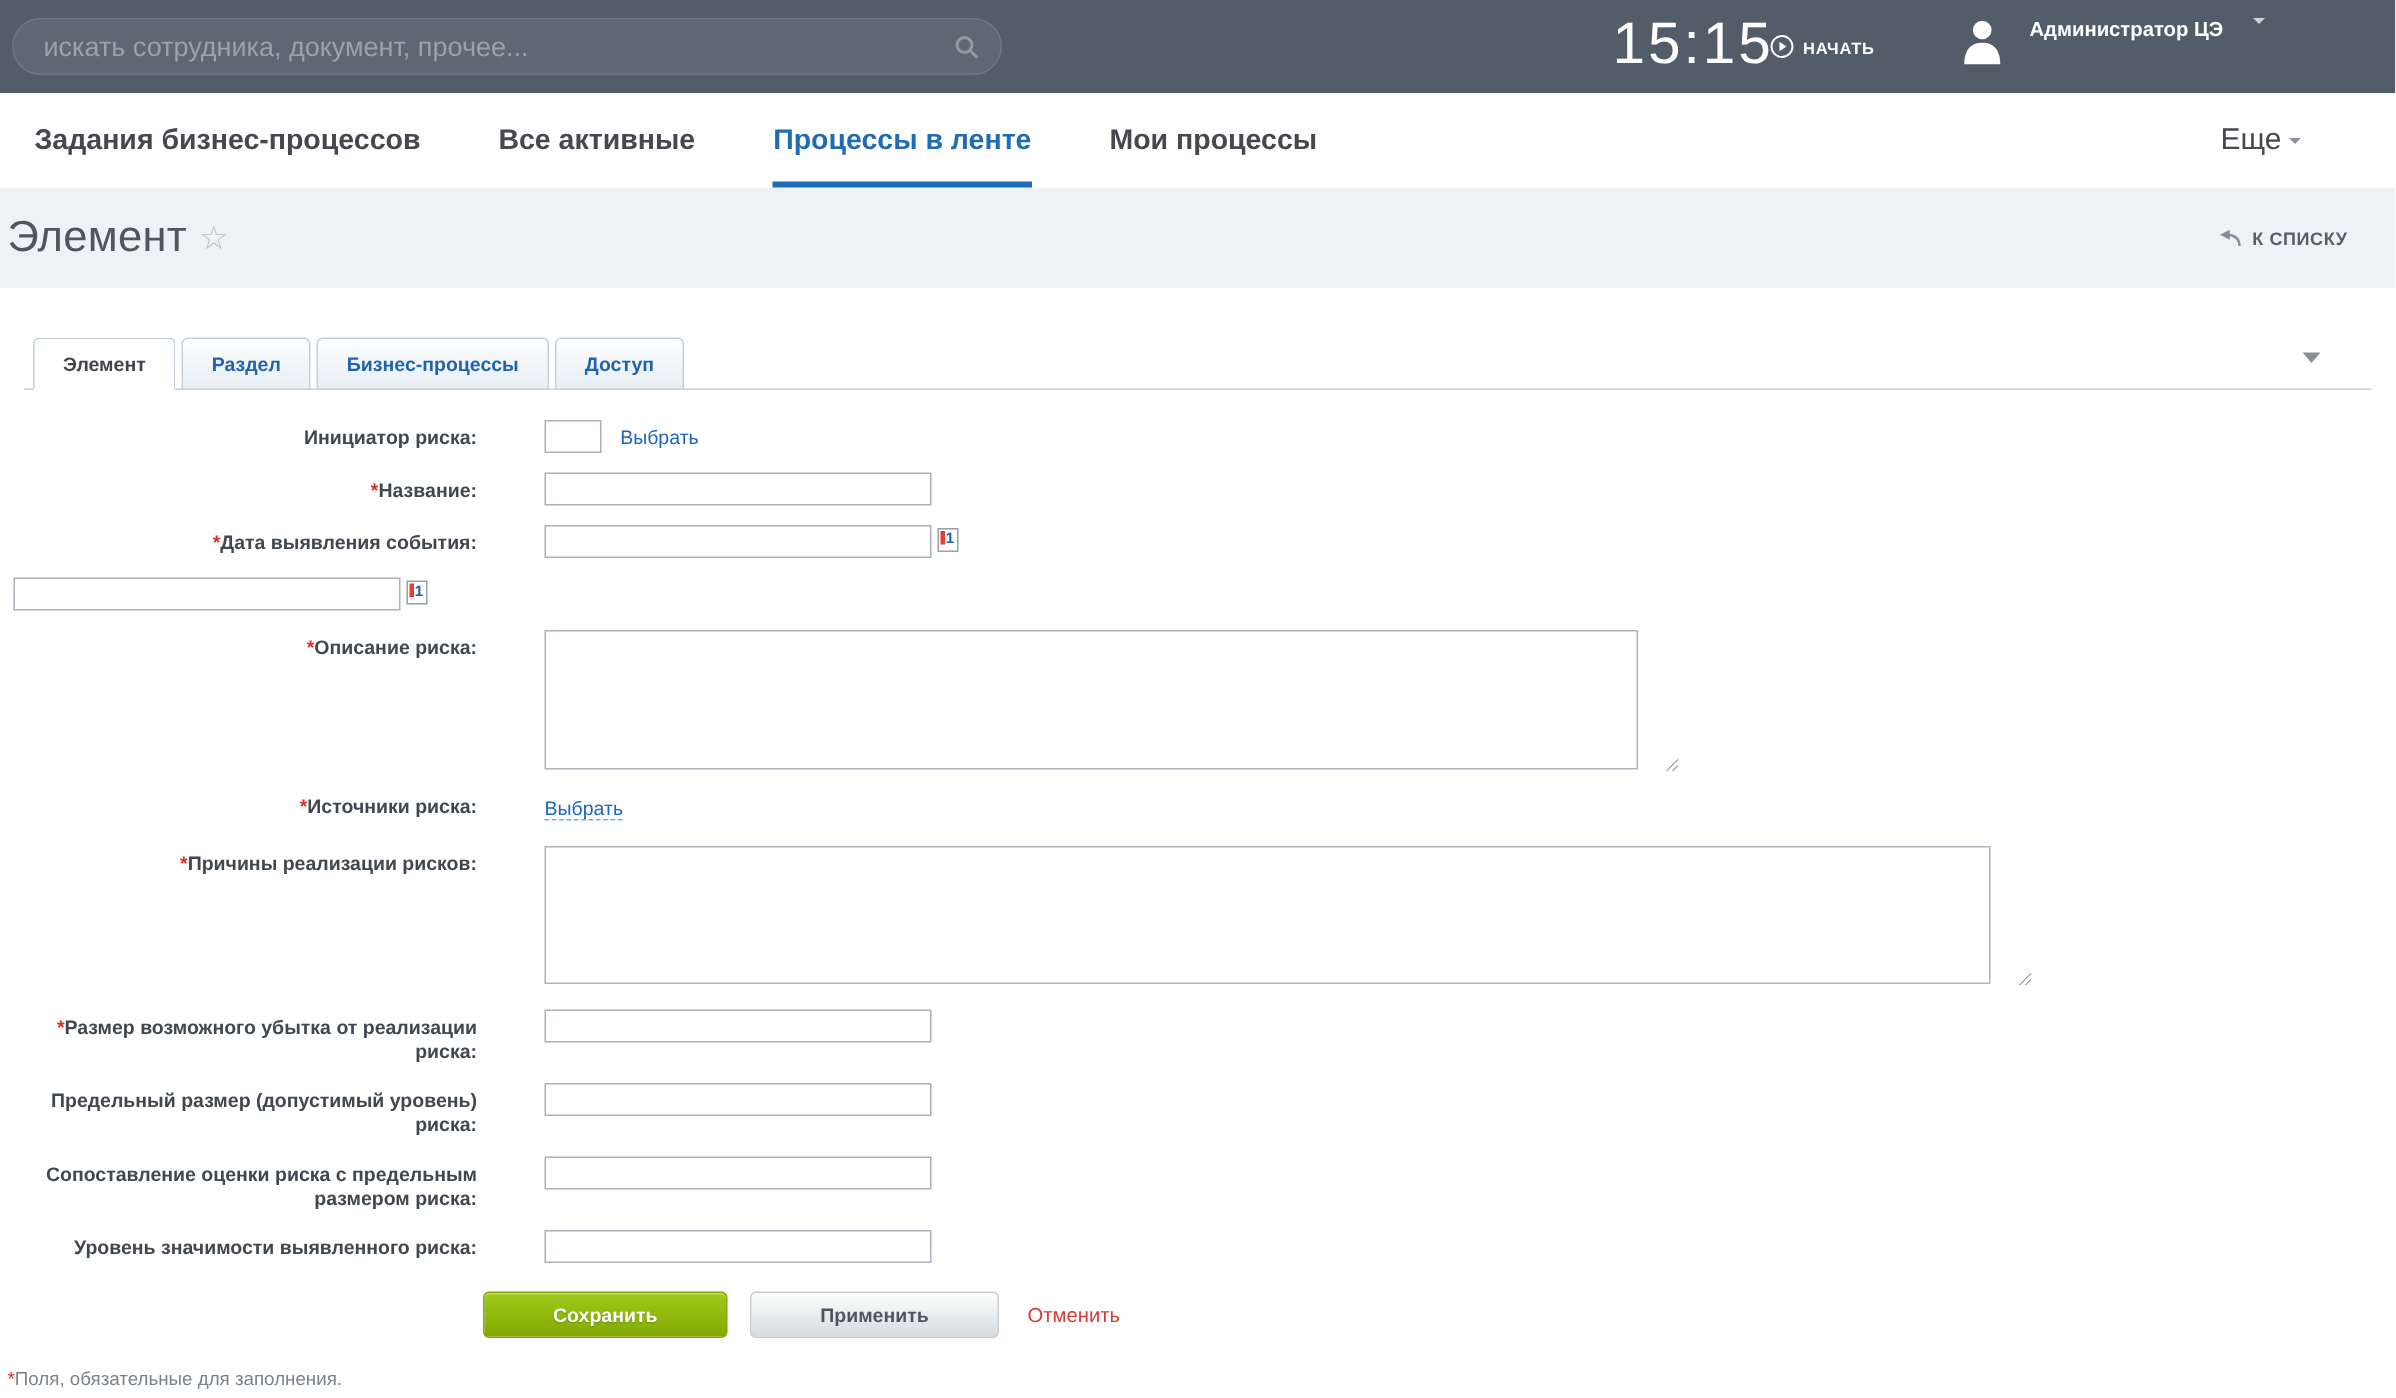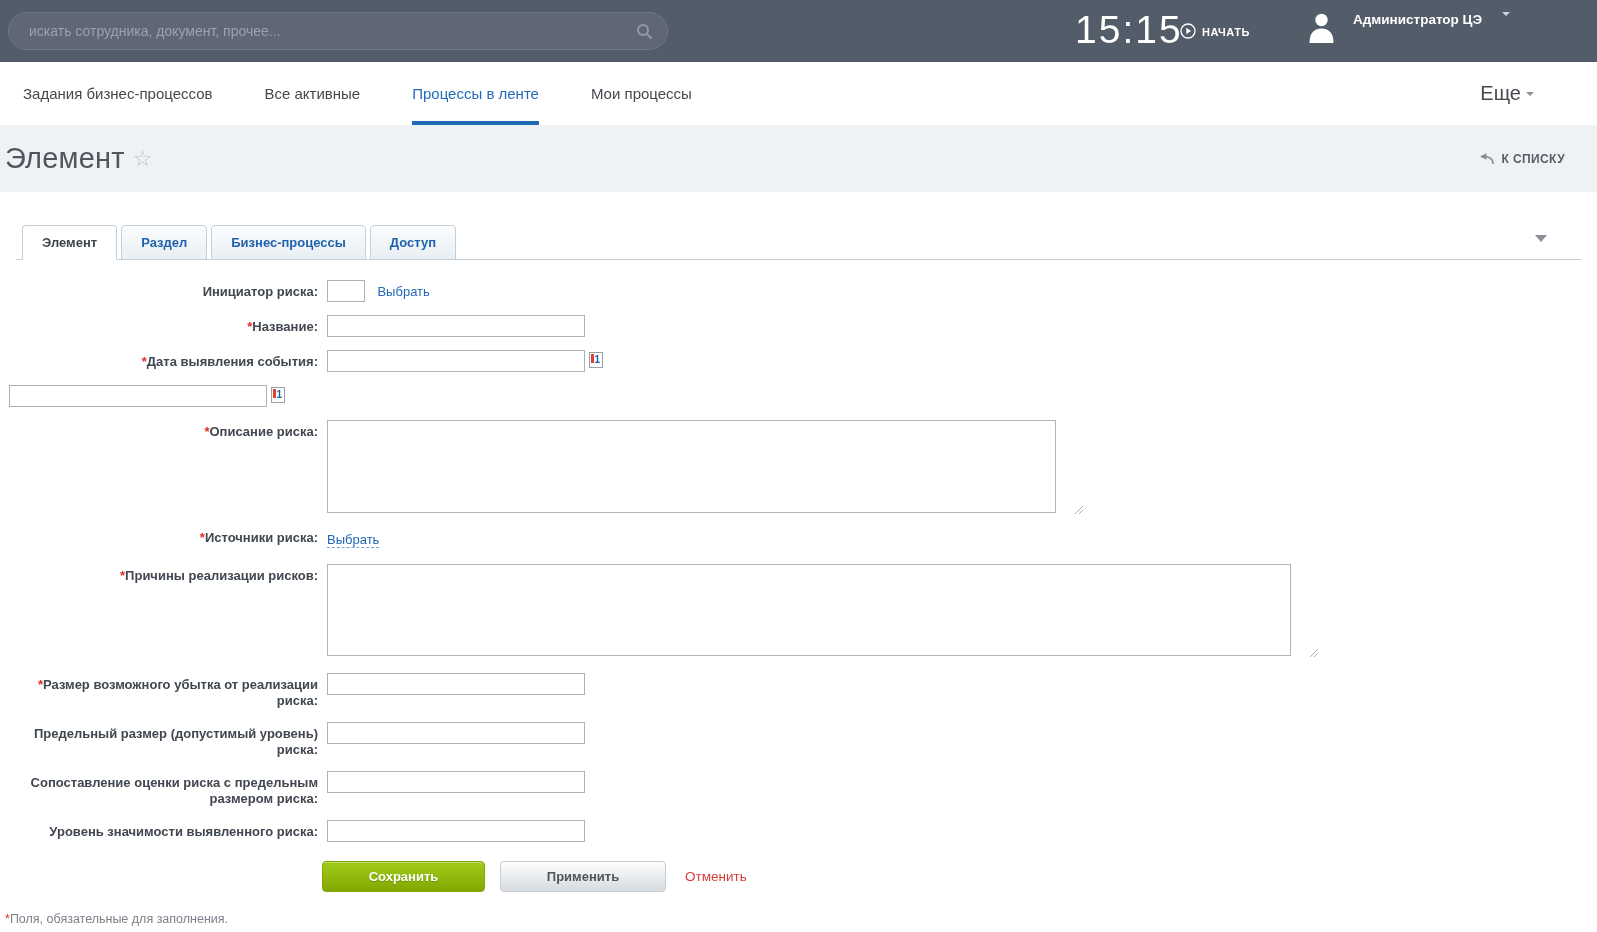--- a/index.html
+++ b/index.html
@@ -6,37 +6,37 @@
   html,body { background:#fff; }
   body { font-family:"Liberation Sans", sans-serif; }
   .page { position:relative; width:1597px; height:932px; background:#fff; overflow:hidden; }
 
   
   .topbar { position:relative; height:62px; background:#535c69; display:flex; align-items:center; }
   .search-wrap { position:absolute; left:8px; top:12px; width:660px; height:38px;
     background:#5e6773; border:1px solid #6d7682; border-radius:19px;
     display:flex; align-items:center; padding:0 14px 0 20px; }
   .search-input { flex:1; background:transparent; border:none; outline:none;
-    color:#dfe3e8; font-size:14px; font-family:"Liberation Sans", sans-serif; }
+    color:#dfe3e8; font-size:18px; font-family:"Liberation Sans", sans-serif; }
   .search-input::placeholder { color:#9aa2ac; }
   .search-icon { display:inline-flex; cursor:pointer; }
 
   .clock { position:absolute; left:1075px; top:8px; color:#ffffff; font-size:39px;
     letter-spacing:2px; font-weight:normal; }
   .start-btn { position:absolute; left:1180px; top:23px; display:flex; align-items:center;
     gap:6px; color:#fff; font-size:11px; font-weight:bold; letter-spacing:.5px; cursor:pointer; }
   .user-box { position:absolute; left:1308px; top:12px; display:flex; align-items:flex-start; gap:18px; cursor:pointer; }
   .user-name { color:#fff; font-size:13.5px; font-weight:bold; }
   .caret-down-white { width:0; height:0; border-left:4px solid transparent;
     border-right:4px solid transparent; border-top:4px solid #cfd4da; margin-left:2px; }
 
   
   .nav { height:63px; background:#fff; display:flex; align-items:center; padding:0 23px; position:relative; }
-  .nav-item { font-size:15px; color:#45484e; margin-right:52px; cursor:pointer; height:63px;
-    display:flex; align-items:center; position:relative; white-space:nowrap; }
+  .nav-item { font-size:19px; color:#45484e; margin-right:52px; cursor:pointer; height:63px;
+    display:flex; align-items:center; position:relative; white-space:nowrap;font-weight:bold; }
   .nav-item.active { color:#1f6bb5; }
   .nav-item.active::after { content:""; position:absolute; left:0; right:0; bottom:0; height:4px; background:#1f6bb5; }
   .nav-more { margin-left:auto; margin-right:40px; font-size:20px; color:#45484e; cursor:pointer;
     display:flex; align-items:center; gap:5px; }
   .caret-down-gray { width:0; height:0; border-left:4px solid transparent;
     border-right:4px solid transparent; border-top:4px solid #8a929b; }
 
   
   .title-band { height:67px; background:#eef2f5; display:flex; align-items:center; padding:0 32px 0 5px; }
   .page-title { font-size:29px; color:#50565e; letter-spacing:.2px; }
@@ -49,21 +49,21 @@
   .tabbar { display:flex; align-items:flex-end; border-bottom:1px solid #c5cfd9; padding-left:6px; }
   .tab { font-size:13px; font-weight:bold; padding:9px 19px; border:1px solid #c5cfd9;
     border-radius:4px 4px 0 0; margin-right:4px; margin-bottom:-1px; cursor:pointer;
     background:linear-gradient(#fcfdfe, #e8eef3); color:#1f63af; }
   .tab.active { background:#fff; border-bottom:1px solid #fff; color:#3f444b; }
   .tabs-caret { position:absolute; right:34px; top:10px; width:0; height:0; cursor:pointer;
     border-left:6px solid transparent; border-right:6px solid transparent; border-top:7px solid #8a8f96; }
 
   
   .form-area { padding:20px 0 0 0; }
-  .frow { display:flex; margin-bottom:13px; }
+  .frow { display:flex; margin-bottom:13px;gap:36px; }
   .flabel { width:318px; text-align:right; font-size:13px; font-weight:bold; color:#40474f;
     padding-top:4px; line-height:16px; }
   .req { color:#e02b20; }
   .fctrl { margin-left:9px; position:relative; }
   .tinput { height:22px; width:258px; border:1px solid #a9b2ba; background:#fff;
     font-size:13px; padding:0 4px; font-family:"Liberation Sans", sans-serif; color:#333; }
   .tinput.small { width:38px; }
   .tarea { display:block; border:1px solid #adb6be; background:#fff; resize:none;
     font-size:13px; padding:3px 4px; font-family:"Liberation Sans", sans-serif; color:#333; }
   .tarea.t1 { width:729px; height:93px; }

